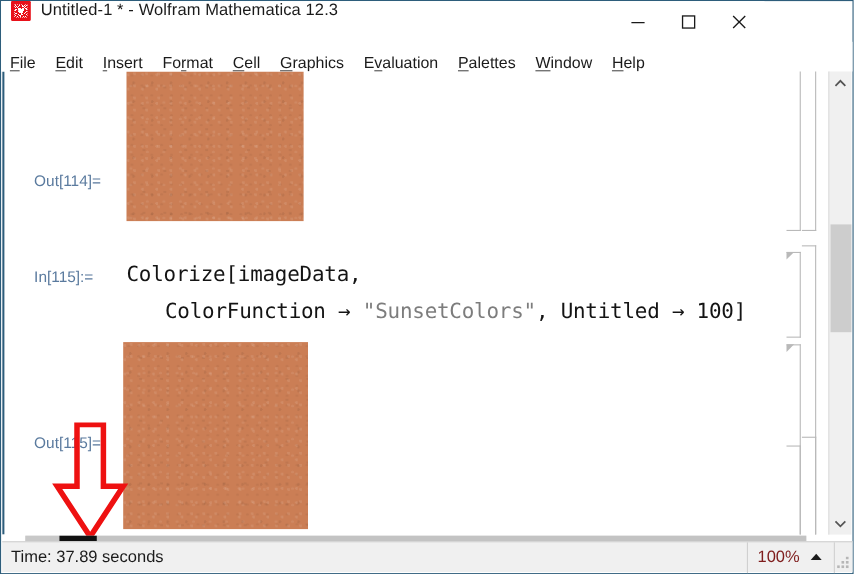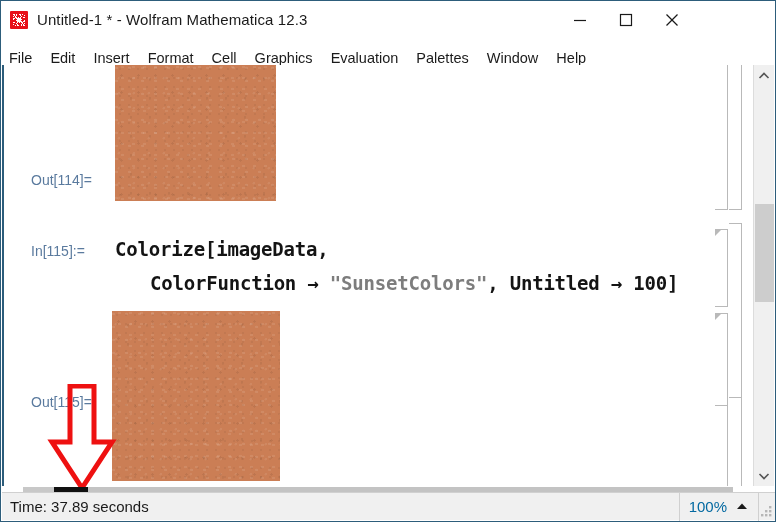--- a/index.html
+++ b/index.html
@@ -10,21 +10,21 @@
     -webkit-font-smoothing:antialiased;
   }
   .window{
     position:relative;width:776px;height:522px;box-sizing:border-box;
     border:1px solid #2d5d7b;background:#ffffff;
   }
 
   
   .titlebar{
     position:absolute;left:0;top:0;width:694px;height:37px;
-    background:#ffffff;display:flex;align-items:center;
+    background:#ffffff;display:flex;align-items:flex-start;
   }
   .app-icon{
     width:18px;height:18px;margin-left:9px;margin-right:9px;
     background:#e8111a;border-radius:1px;position:relative;flex:none;
   }
   .app-icon:before{
     content:"";position:absolute;left:3px;top:3px;width:12px;height:12px;
     background:
       radial-gradient(circle at 50% 50%, #ffffff 0 2.2px, transparent 2.3px),
       conic-gradient(from 0deg,
@@ -96,27 +96,27 @@
       radial-gradient(circle at 55% 42%, rgba(0,0,0,.05) 0 1.0px, transparent 1.2px);
     background-size:13px 13px, 17px 17px, 11px 11px, 19px 19px, 15px 15px, 9px 9px;
   }
   #img1{left:113px;top:0px;width:161px;height:136px;}
   #img2{left:110px;top:246px;width:168px;height:170px;}
 
   .io-label{
     position:absolute;font-size:14px;color:#5a7a9e;white-space:nowrap;
     font-family:"Liberation Sans", sans-serif;
   }
-  #out114{left:29px;top:107px;}
+  #out114{left:29px;top:91px;}
   #in115{left:29px;top:178px;}
   #out115{left:29px;top:329px;}
 
   .code{
     position:absolute;font-family:"DejaVu Sans Mono", monospace;
-    font-size:19px;font-weight:bold;color:#141414;white-space:pre;
+    font-size:19px;font-weight:normal;color:#141414;white-space:pre;
     letter-spacing:-0.2px;
   }
   #code1{left:113px;top:173px;}
   #code2{left:148px;top:207px;}
   .str{color:#7d7d7d;}
 
   
   .brk{position:absolute;border:1.4px solid #b9b9b9;border-left:none;}
   .brk-tri{
     position:absolute;width:0;height:0;
@@ -156,21 +156,21 @@
     background:#f0f0f0;border-top:1px solid #d0d0d0;box-sizing:border-box;
     display:flex;align-items:center;
   }
   .status-text{
     font-size:15px;color:#1a1a1a;margin-left:8px;white-space:nowrap;
   }
   .status-right{
     margin-left:auto;display:flex;align-items:center;height:28px;
   }
   .status-sep{width:1px;height:28px;background:#d0d0d0;}
-  .zoom-val{font-size:15px;color:#0369a1;padding:0 9px;white-space:nowrap;}
+  .zoom-val{font-size:15px;color:#7f1d1d;padding:0 9px;white-space:nowrap;}
   .zoom-caret{padding-right:10px;display:flex;align-items:center;}
   .grip{
     width:16px;height:28px;display:flex;align-items:flex-end;justify-content:flex-end;
     padding:0 2px 3px 0;box-sizing:border-box;
   }
 
   
   .annot-arrow{
     position:absolute;left:45px;top:383px;pointer-events:none;
   }

